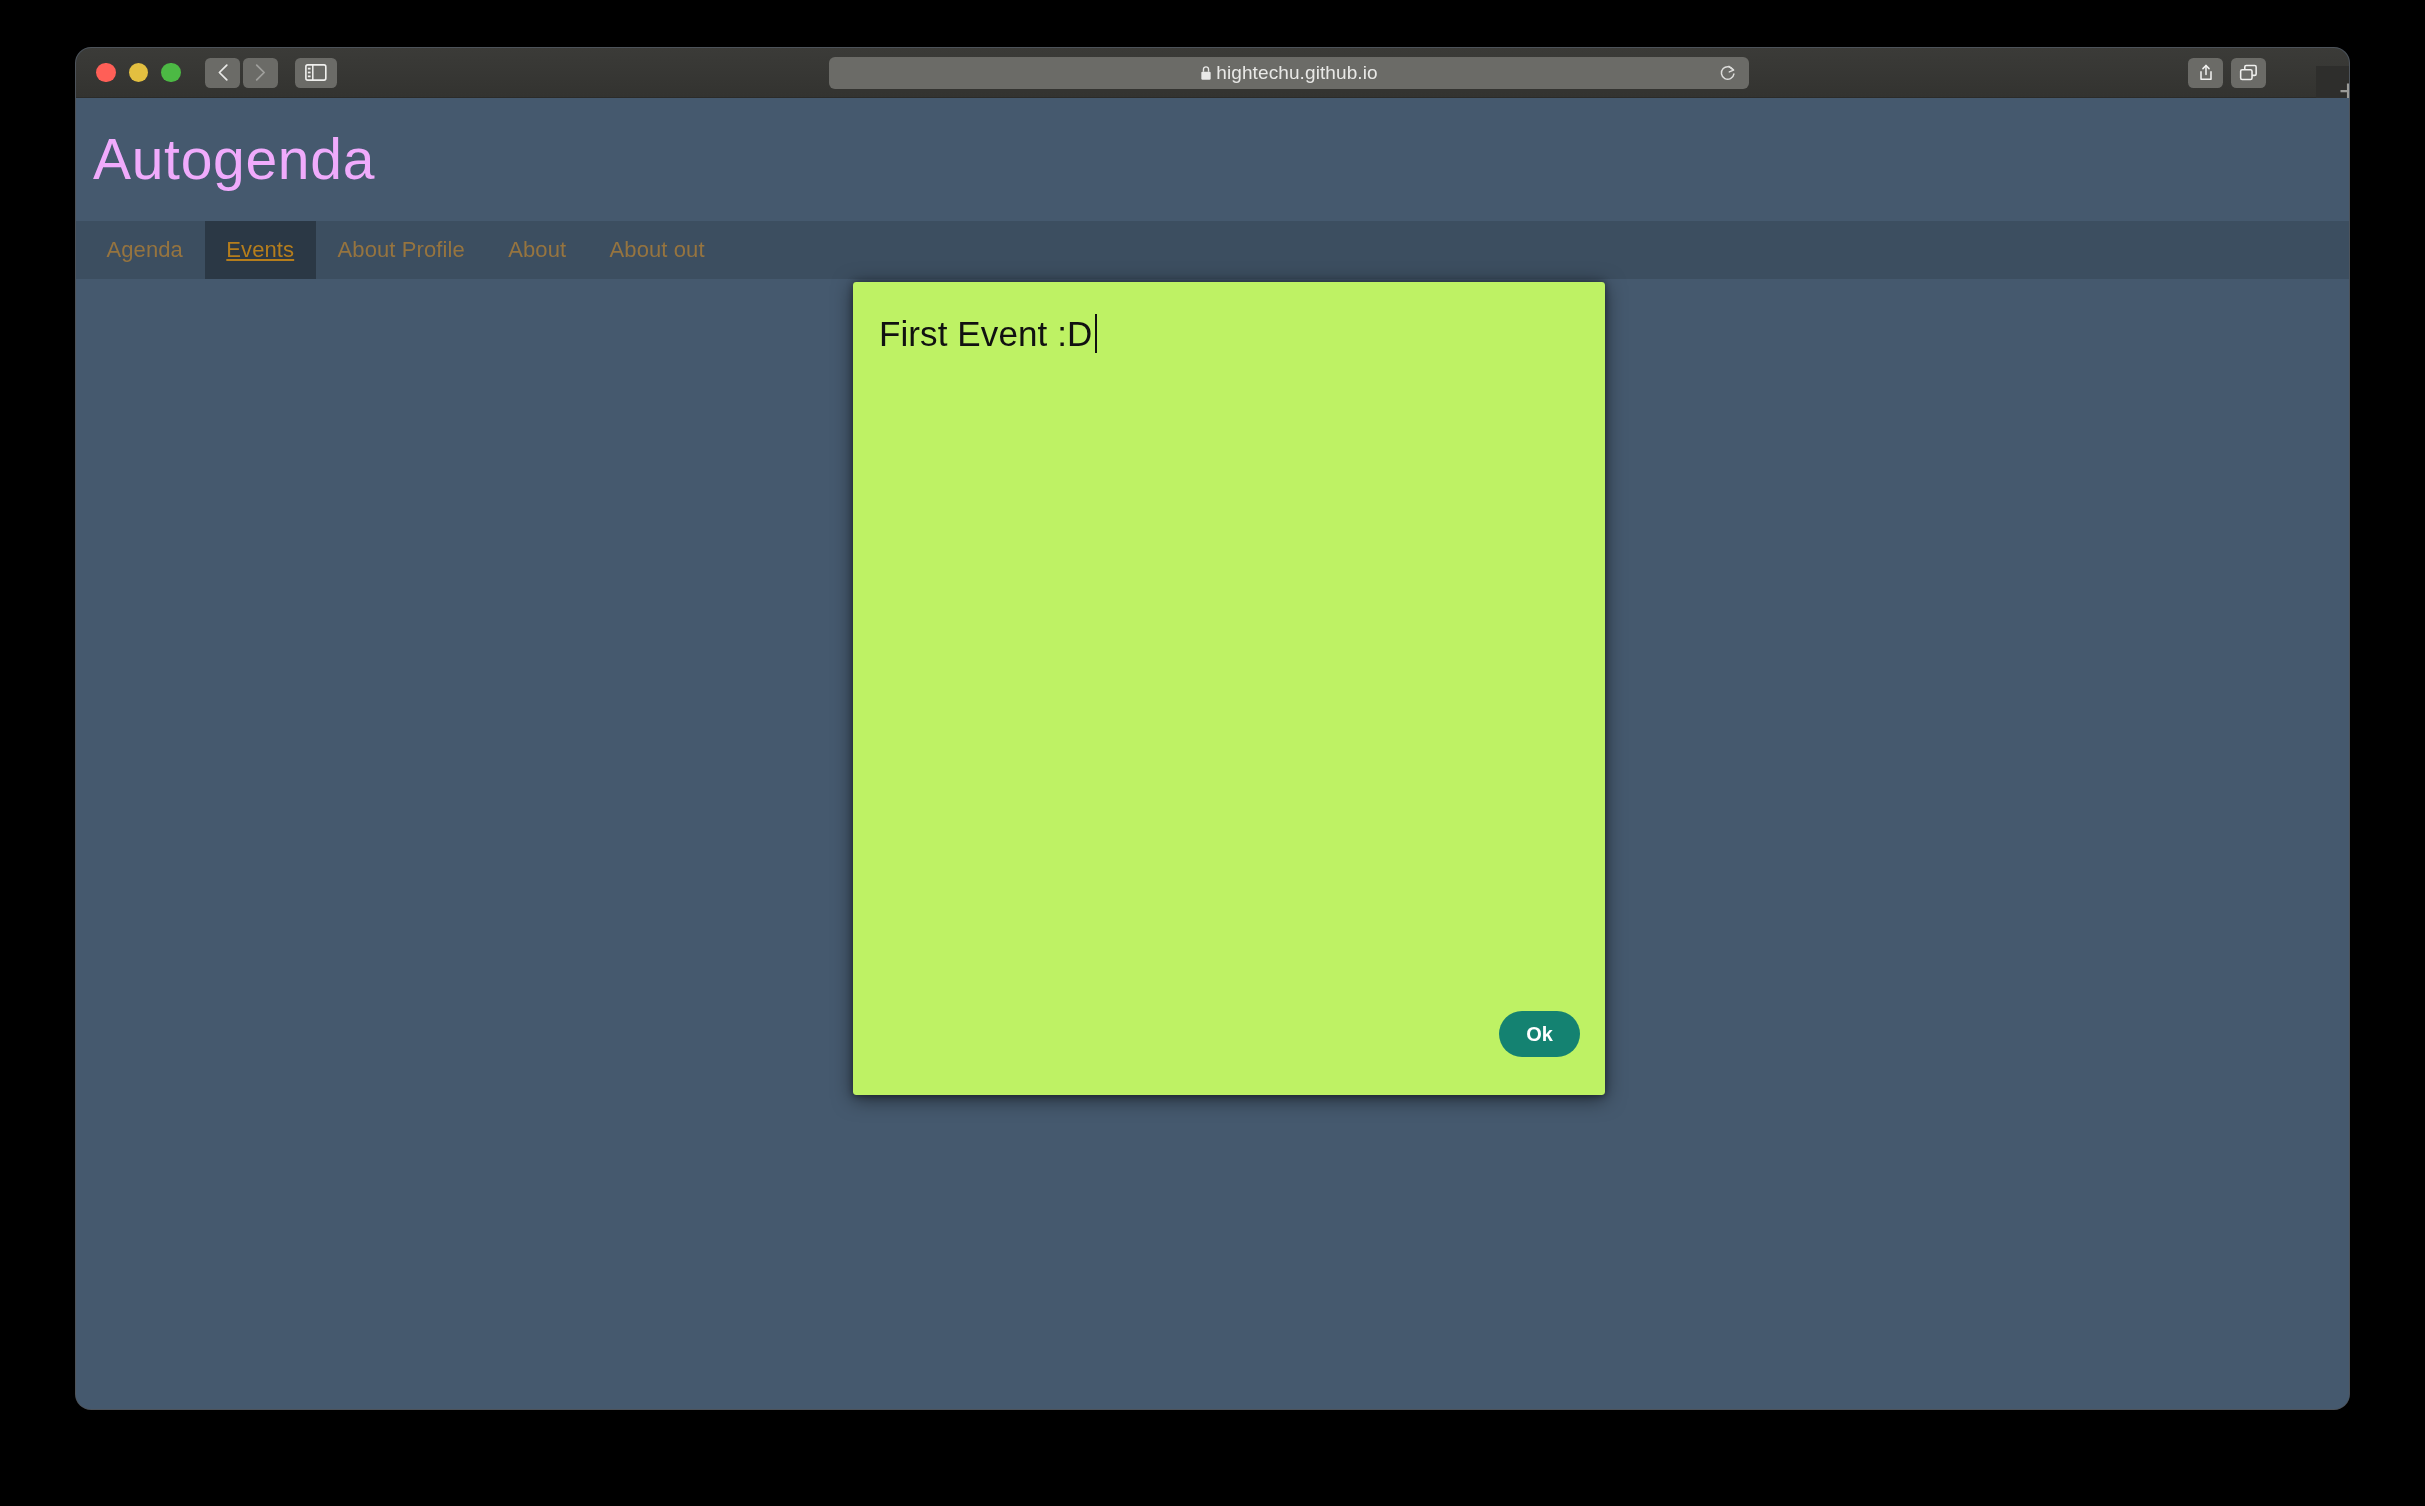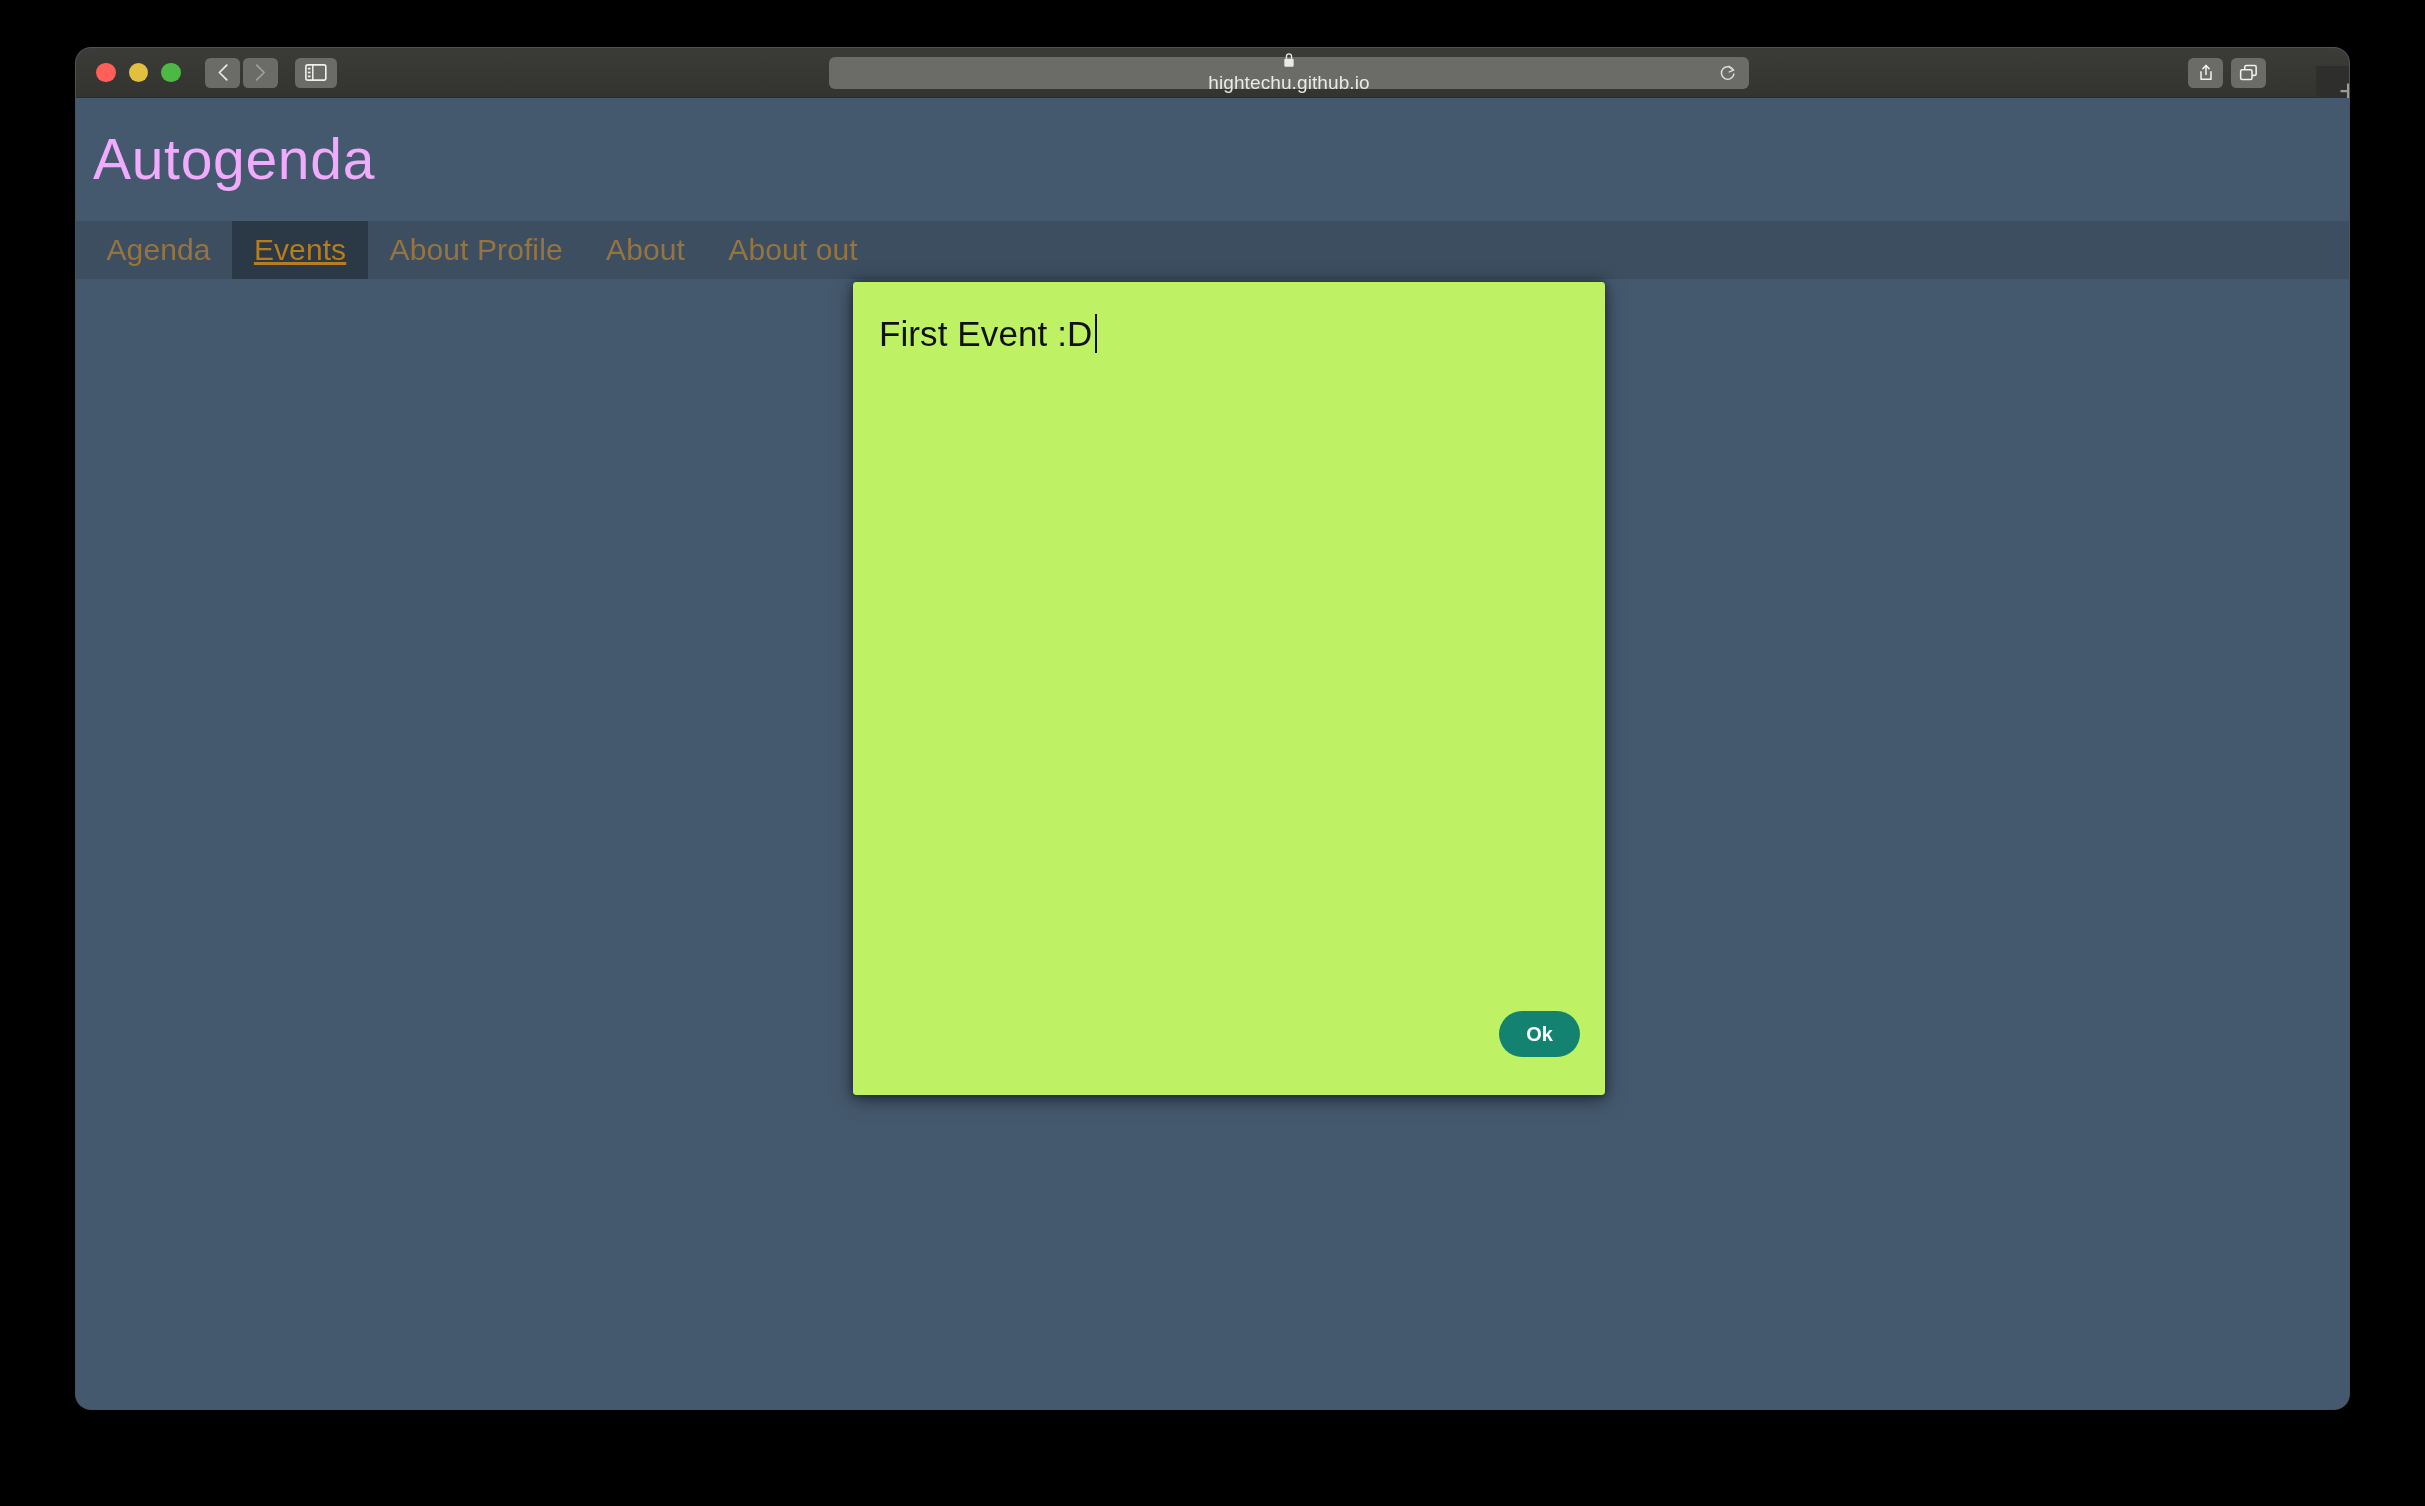--- a/index.html
+++ b/index.html
@@ -68,21 +68,21 @@
     width: 920px;
     height: 32px;
     background: #6b6b67;
     border-radius: 6px;
     display: flex;
     align-items: center;
     justify-content: center;
     top: 8.8px;
   }
   .url-inner {
-    display: flex; align-items: center; gap: 4px; flex-direction: column;
+    display: flex; align-items: center; gap: 4px;
   }
   .url-text {
     color: #e9e9e7;
     font-size: 19px;
     letter-spacing: 0.1px;
   }
   .reload-btn {
     position: absolute;
     right: 9.5px; top: 50%;
     transform: translateY(-50%);
@@ -142,21 +142,21 @@
     height: 58px;
     background: #3c4e60;
     display: flex;
     align-items: stretch;
     padding-left: 8.8px;
   }
   .nav-item {
     display: flex;
     align-items: center;
     padding: 0 21.7px;
-    font-size: 30px;
+    font-size: 22px;
     color: #96743f;
     letter-spacing: 0.1px;
     text-decoration: none;
   }
   .nav-item.active {
     background: #2b3845;
     color: #b57d1c;
     text-decoration: underline;
   }
 

